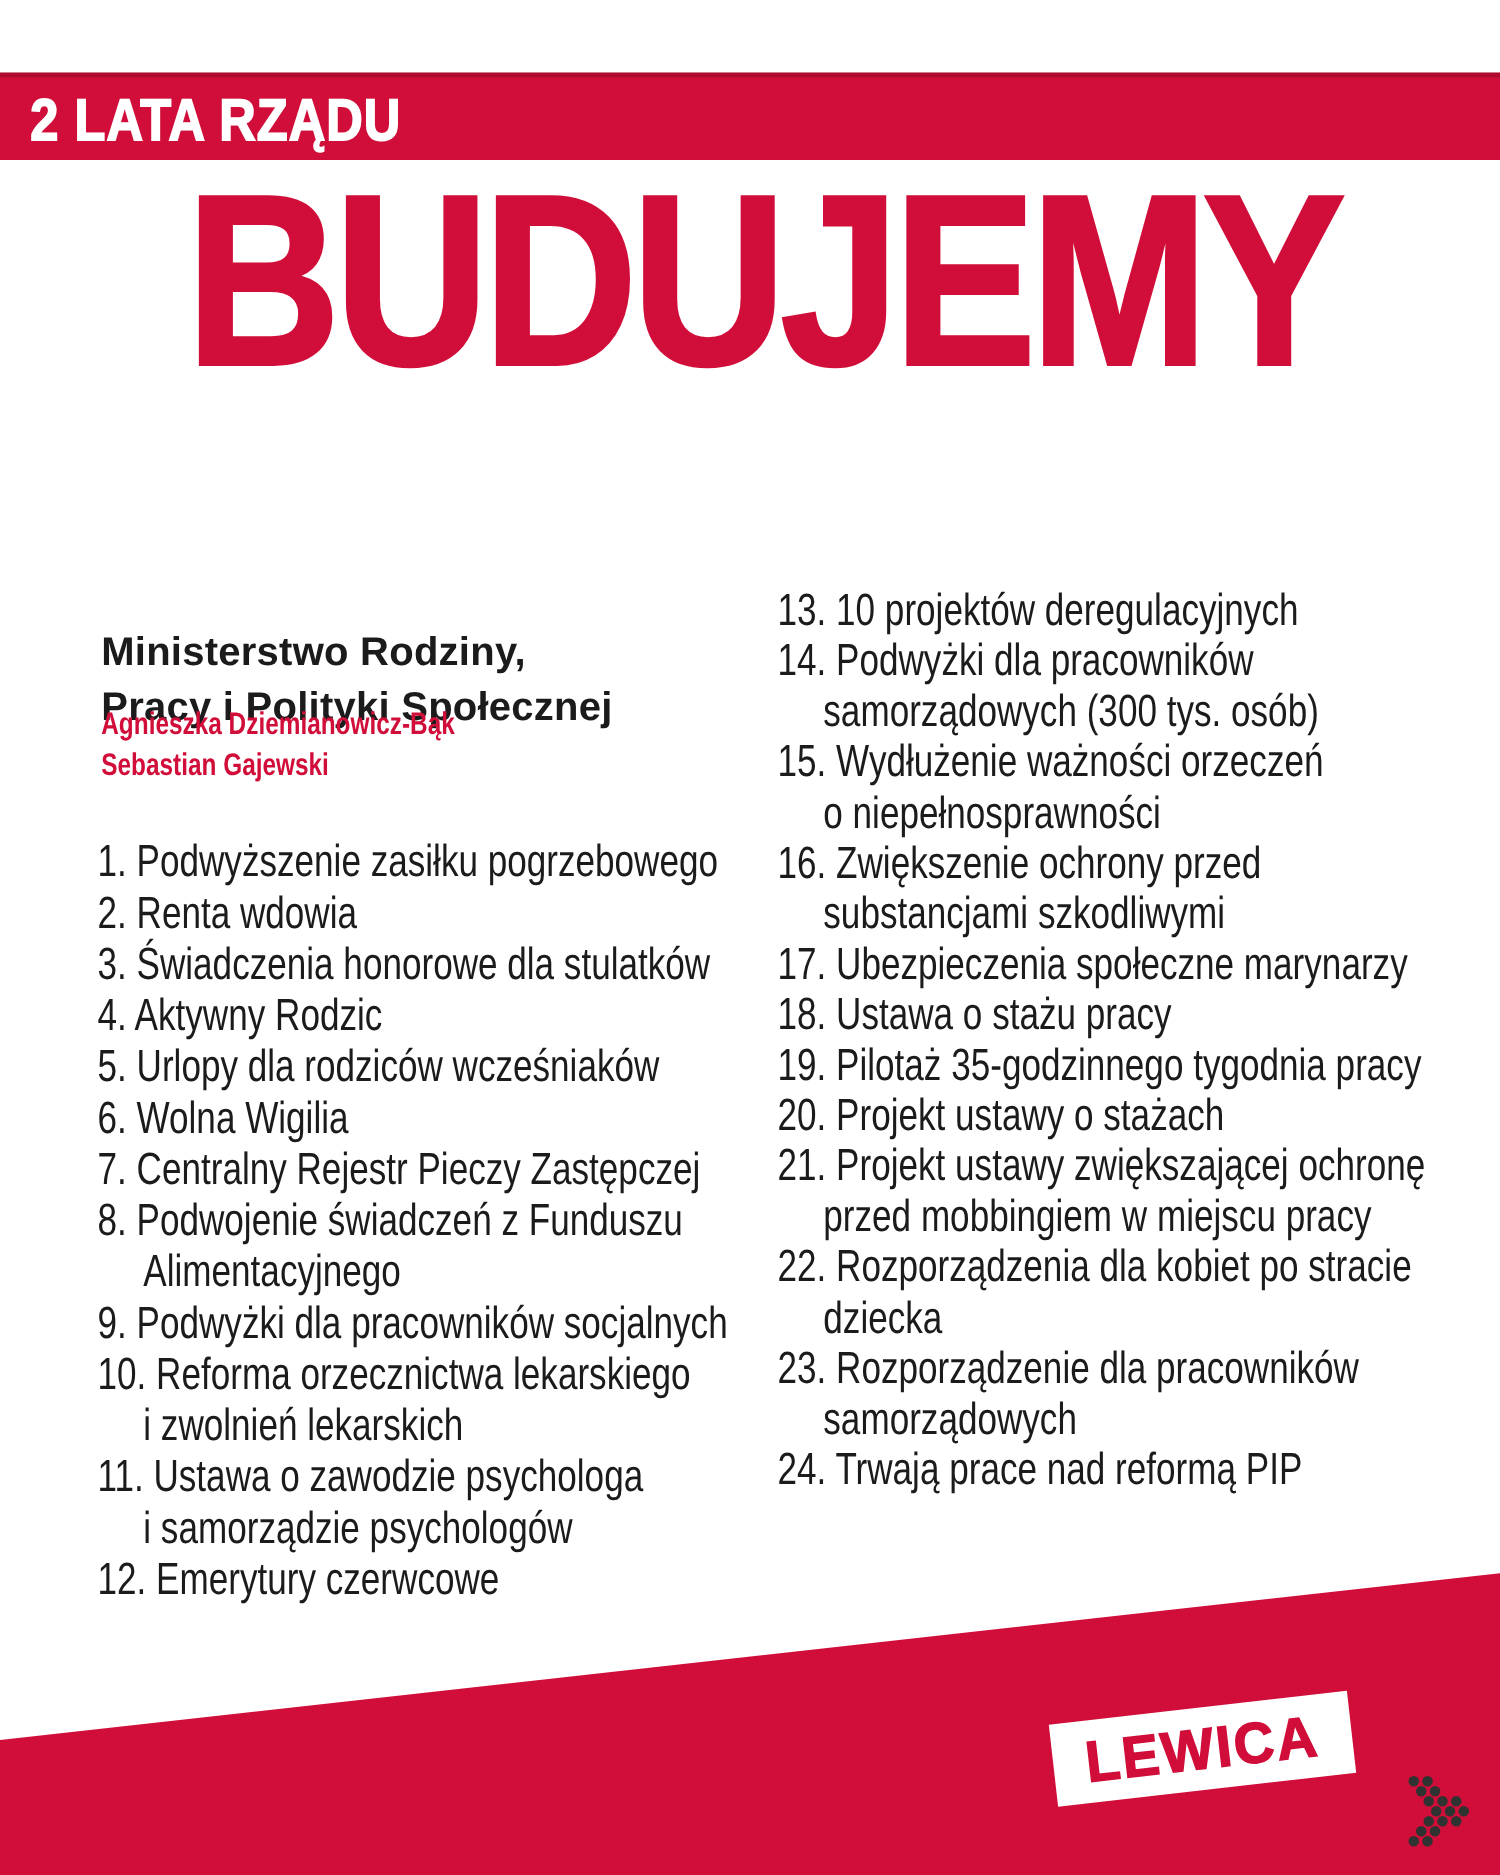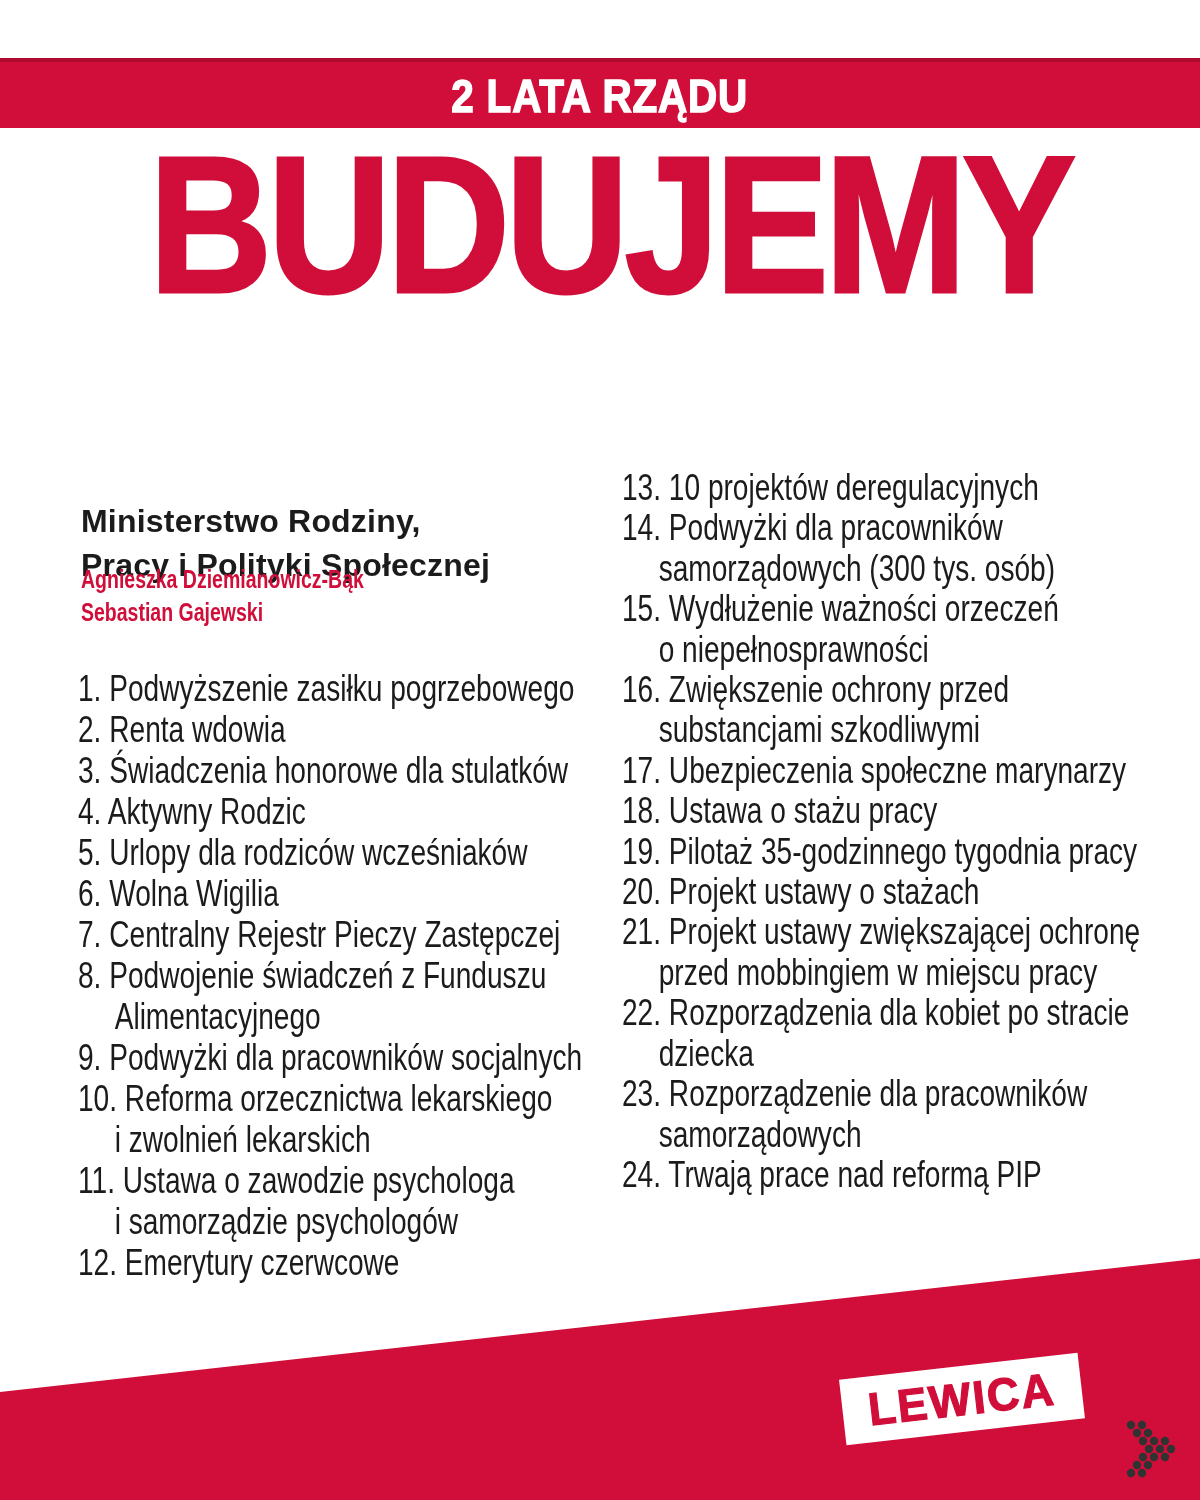--- a/index.html
+++ b/index.html
@@ -7,21 +7,21 @@
   }
   html,body{margin:0;padding:0;background:#ffffff;}
   .poster{
     position:relative;width:1200px;height:1500px;background:var(--white);
     overflow:hidden;font-family:"Liberation Sans","DejaVu Sans",sans-serif;
   }
   
   .banner{
     position:absolute;left:0;top:58px;width:100%;height:70px;box-sizing:border-box;
     background:var(--red);border-top:4px solid rgba(0,0,0,.16);
-    display:flex;align-items:center;justify-content:center;
+    display:flex;align-items:center;
   }
   .banner .banner-text{
     color:#fff;font-weight:bold;font-size:47px;letter-spacing:1px;
     transform:scaleX(.86);-webkit-text-stroke:1.5px #fff;white-space:nowrap;
   }
   
   .title-line{
     position:absolute;left:0;width:100%;text-align:center;color:var(--red);
     font-weight:bold;line-height:1;white-space:nowrap;
   }

